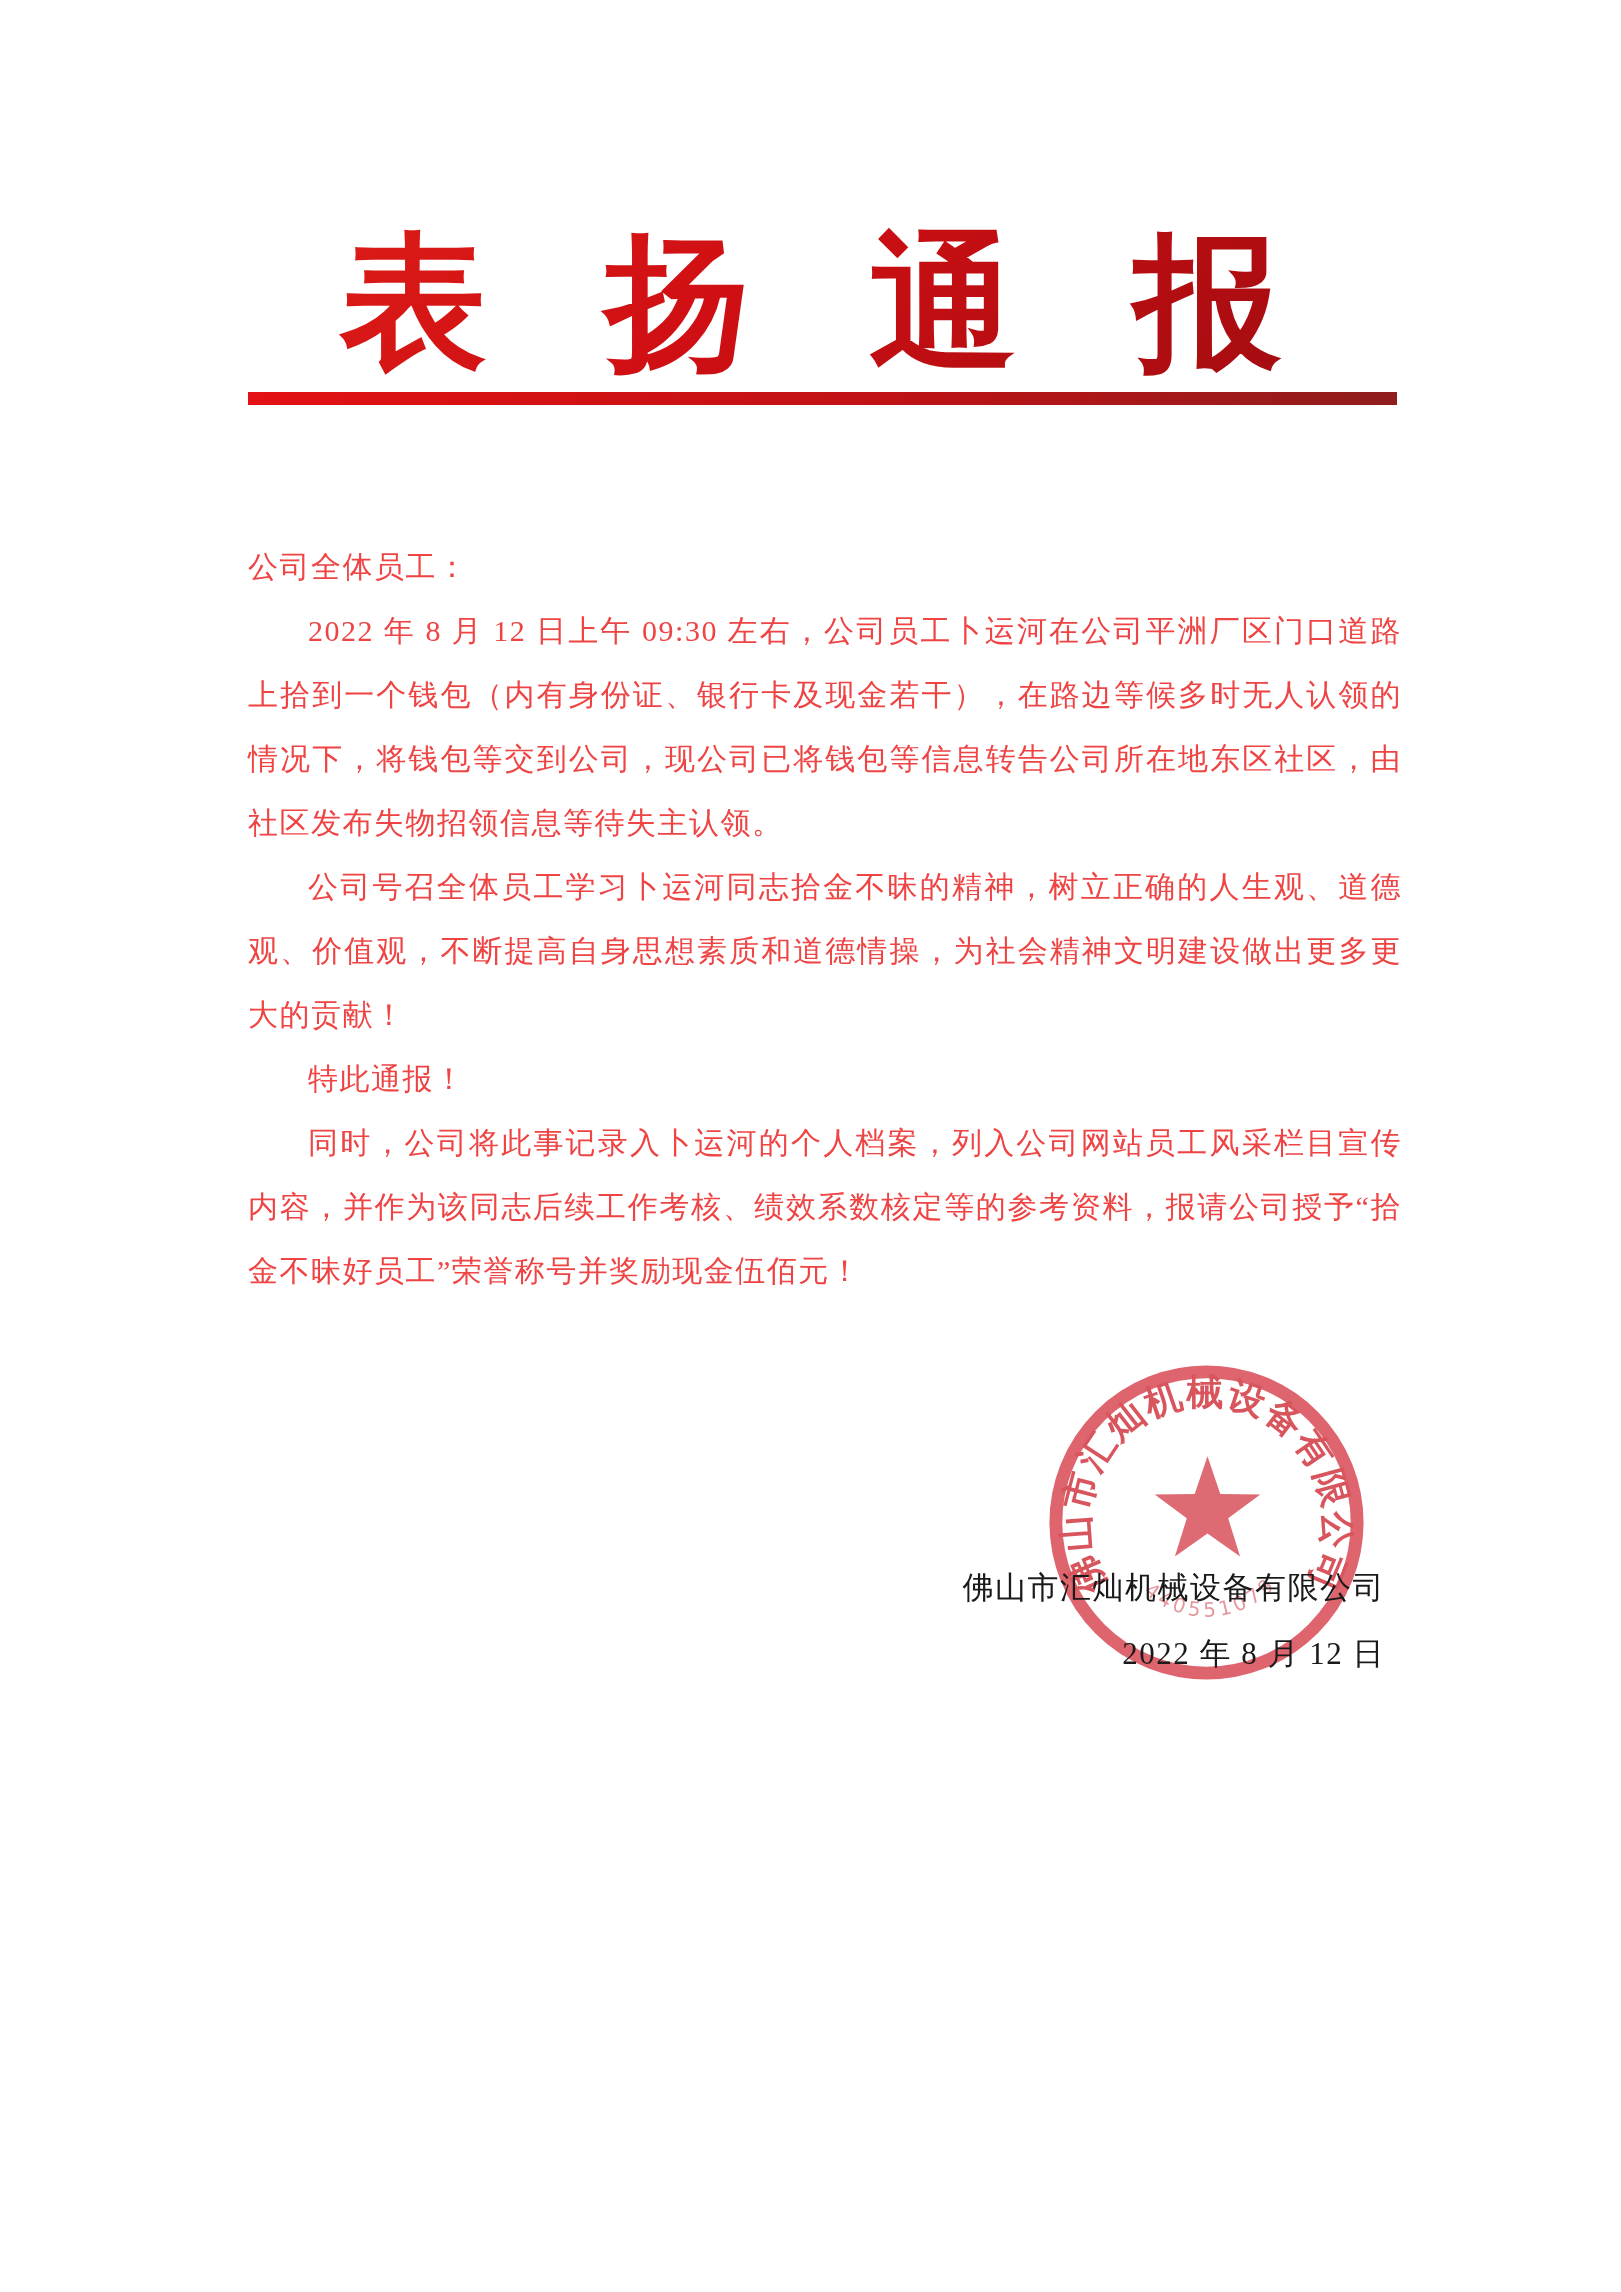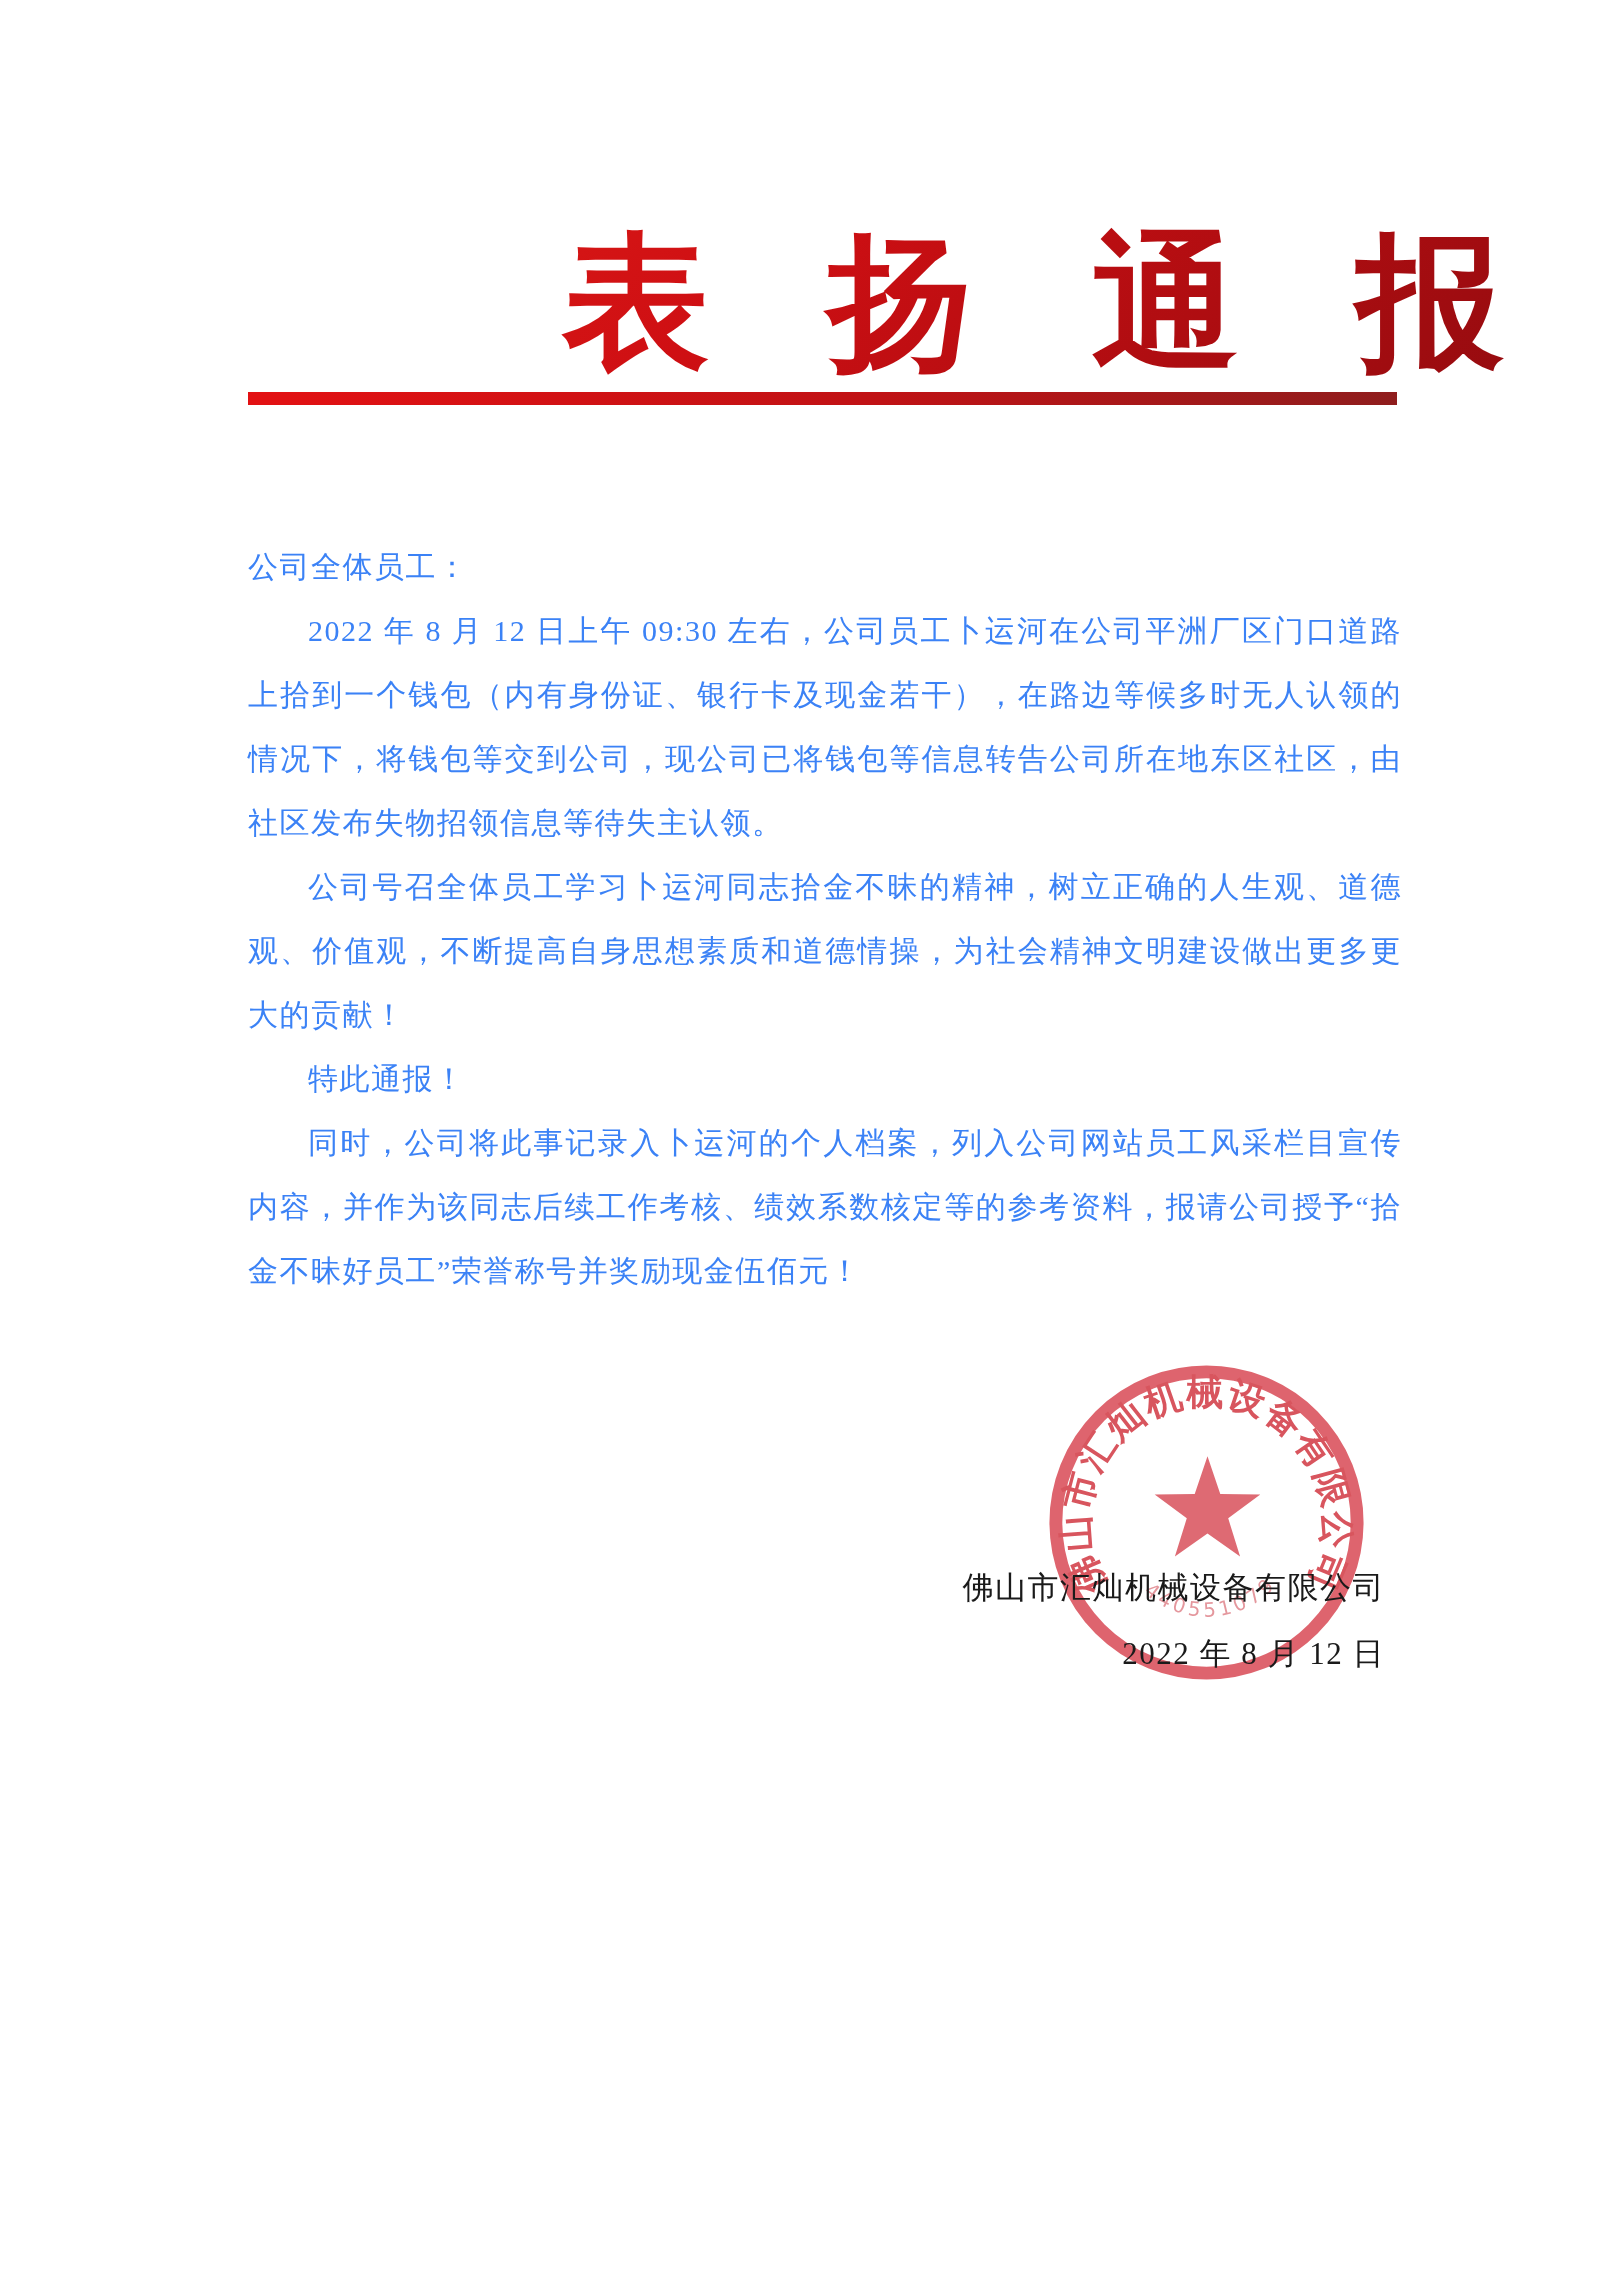--- a/index.html
+++ b/index.html
@@ -9,21 +9,21 @@
     height: 2293px;
     background: #ffffff;
     overflow: hidden;
     font-family: "Liberation Serif", "DejaVu Serif", serif;
   }
   .doc-title {
     position: absolute;
     top: 223px;
     left: 0;
     width: 100%;
-    text-align: right;
+    text-align: center;
     font-size: 147px;
     line-height: 1.1;
     font-weight: bold;
     letter-spacing: 0.80em;
     padding-left: 0.80em;
     box-sizing: border-box;
     color: #c30e13;
     white-space: nowrap;
   }
   @supports (-webkit-background-clip: text) {
@@ -44,21 +44,21 @@
     background: linear-gradient(90deg, #e31113 0%, #c01215 55%, #8f1d1d 100%);
   }
   .body-text {
     position: absolute;
     top: 535px;
     left: 248px;
     width: 1154px;
     font-size: 30px;
     line-height: 64px;
     letter-spacing: 1.5px;
-    color: #3b82f6;
+    color: #ef4444;
     text-align: justify;
   }
   .body-text p { margin: 0; text-indent: 2em; }
   .body-text p.salutation { text-indent: 0; }
   .signature {
     position: absolute;
     top: 1555px;
     right: 236px;
     text-align: right;
     font-size: 31px;

